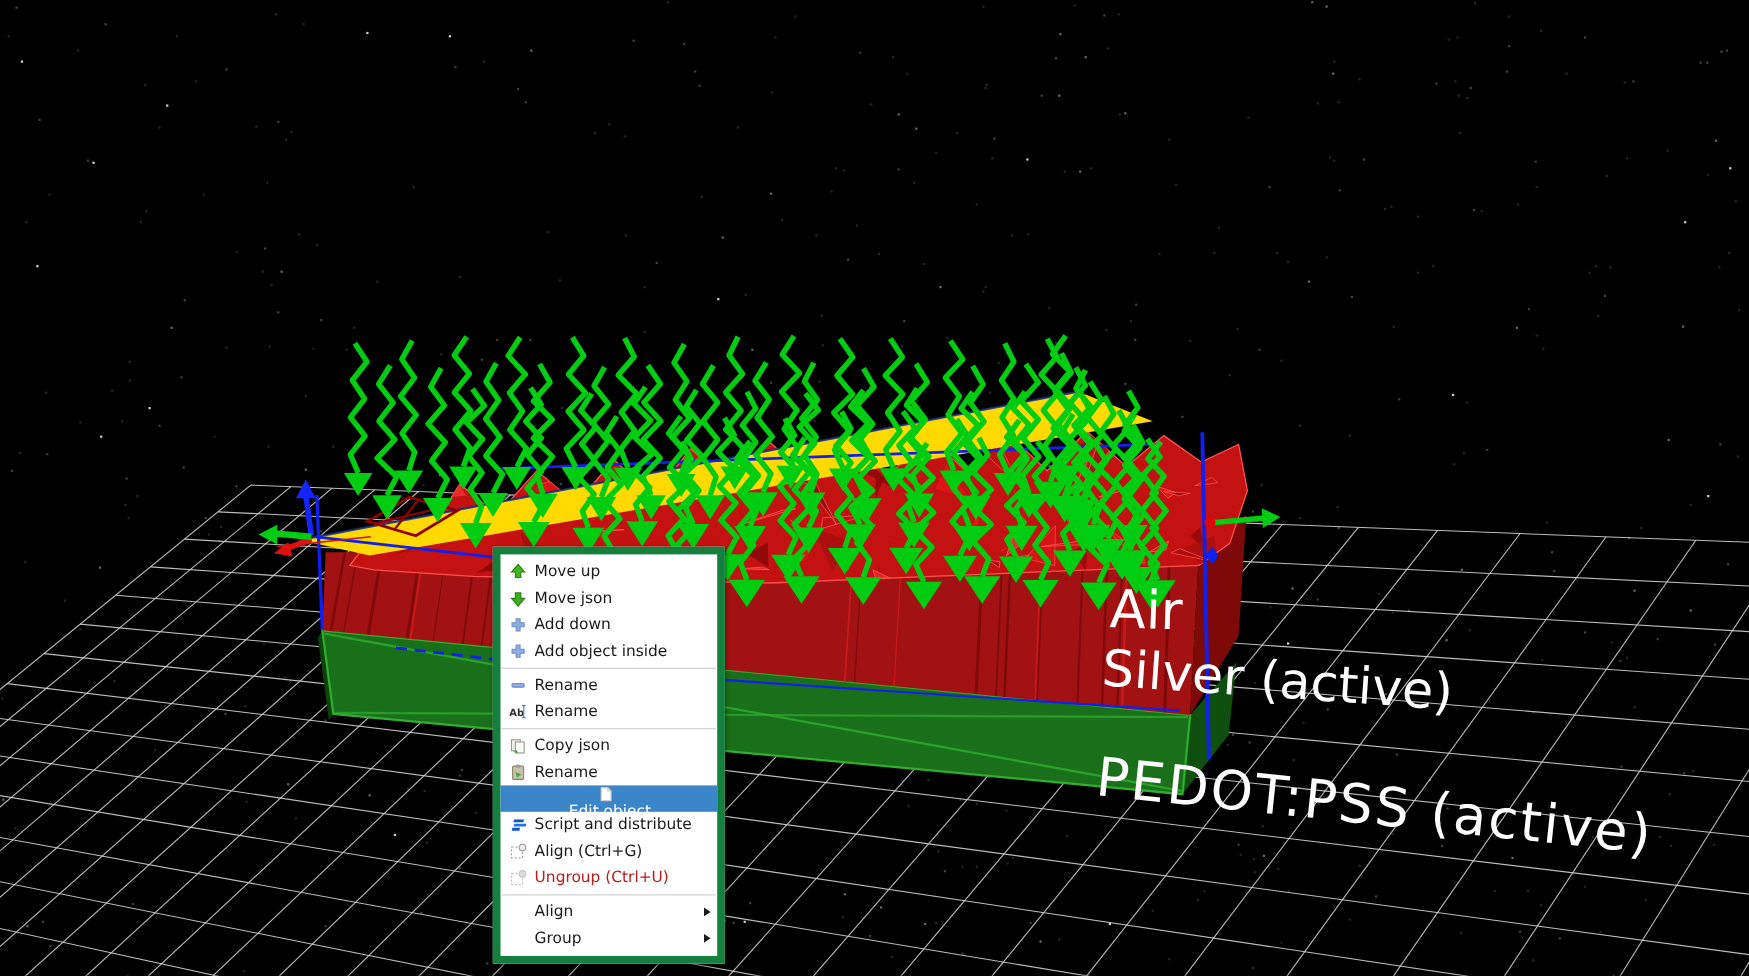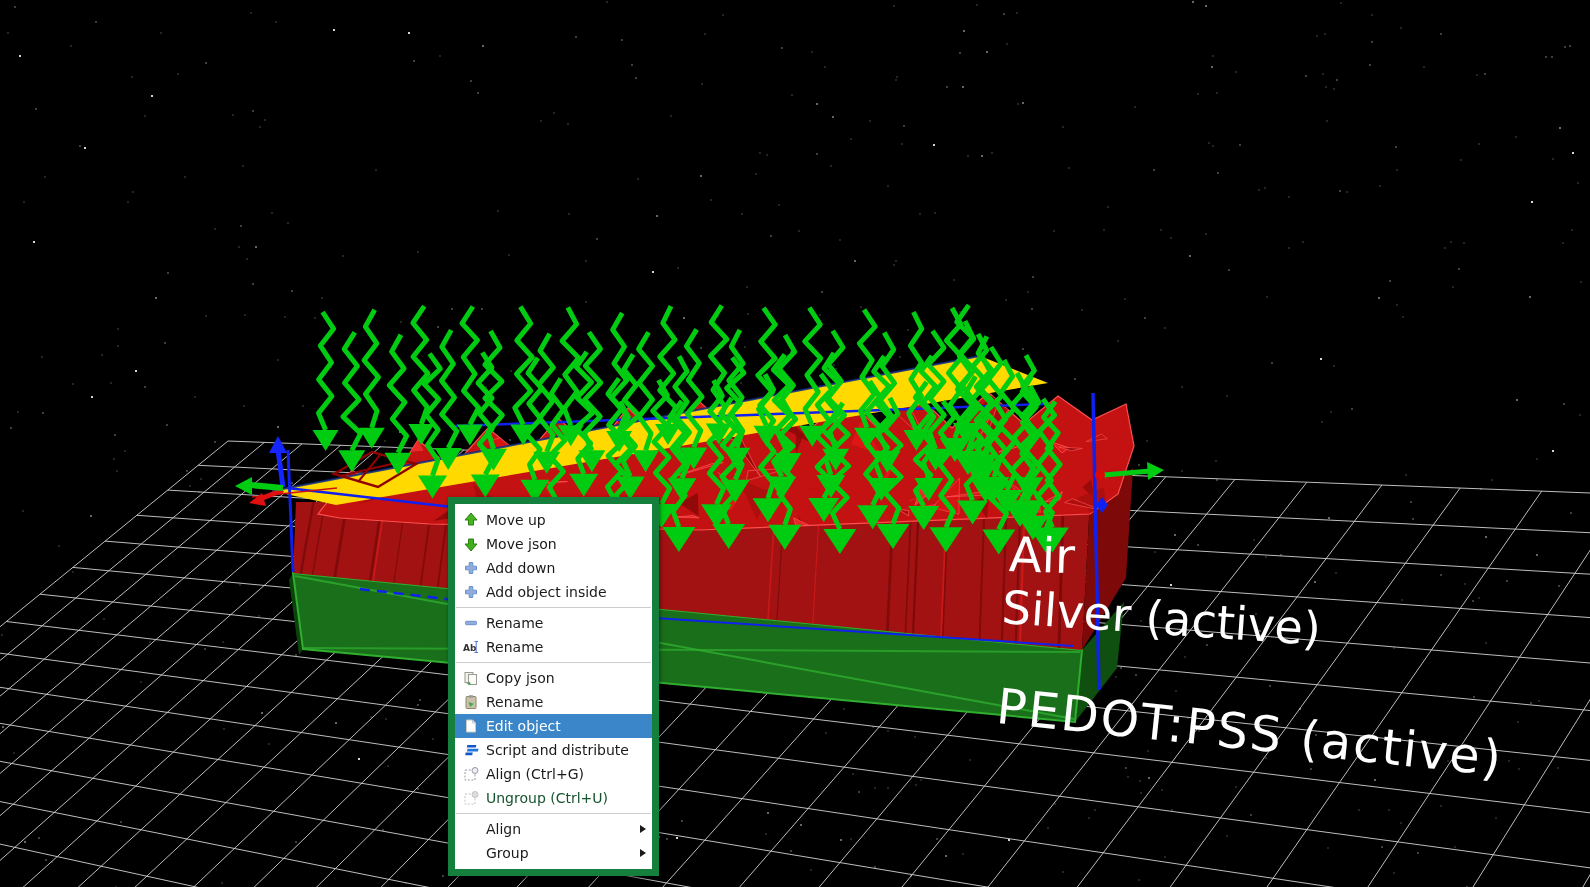--- a/index.html
+++ b/index.html
@@ -21,22 +21,22 @@
   .ctx-menu{
     position:absolute;left:448px;top:497px;width:211px;z-index:10;
     background:#fff;border:7px solid #15803d;box-sizing:border-box;
     padding:4px 0;box-shadow:1px 2px 4px rgba(0,0,0,.5);
   }
   .mi{display:flex;align-items:center;height:24px;padding:0 6px 0 8px;
       font-size:14px;color:#1a1a1a;cursor:default;}
   .mi .ic{width:16px;height:16px;flex:0 0 16px;margin-right:7px;}
   .mi .ic svg{width:16px;height:16px;display:block;}
   .mi .lb{flex:1;line-height:16px;}
-  .mi.sel{background:var(--c-highlight,#3a86c8);color:#fff;}
-  .mi.dis{color:#14532d;}
+  .mi.sel{background:var(--c-highlight,#3a86c8);color:#fff;flex-direction:column;}
+  .mi.dis{color:#b91c1c;}
   .sub-arrow{width:0;height:0;border-left:6px solid #1a1a1a;
       border-top:4px solid transparent;border-bottom:4px solid transparent;}
   .sep{height:1px;background:#cdcdcd;margin:3px 1px;}
 </style>
 </head>
 <body>
 
 <div class="viewport">
 
   <svg id="scene-svg" width="1590" height="887" viewBox="0 0 1590 887">

